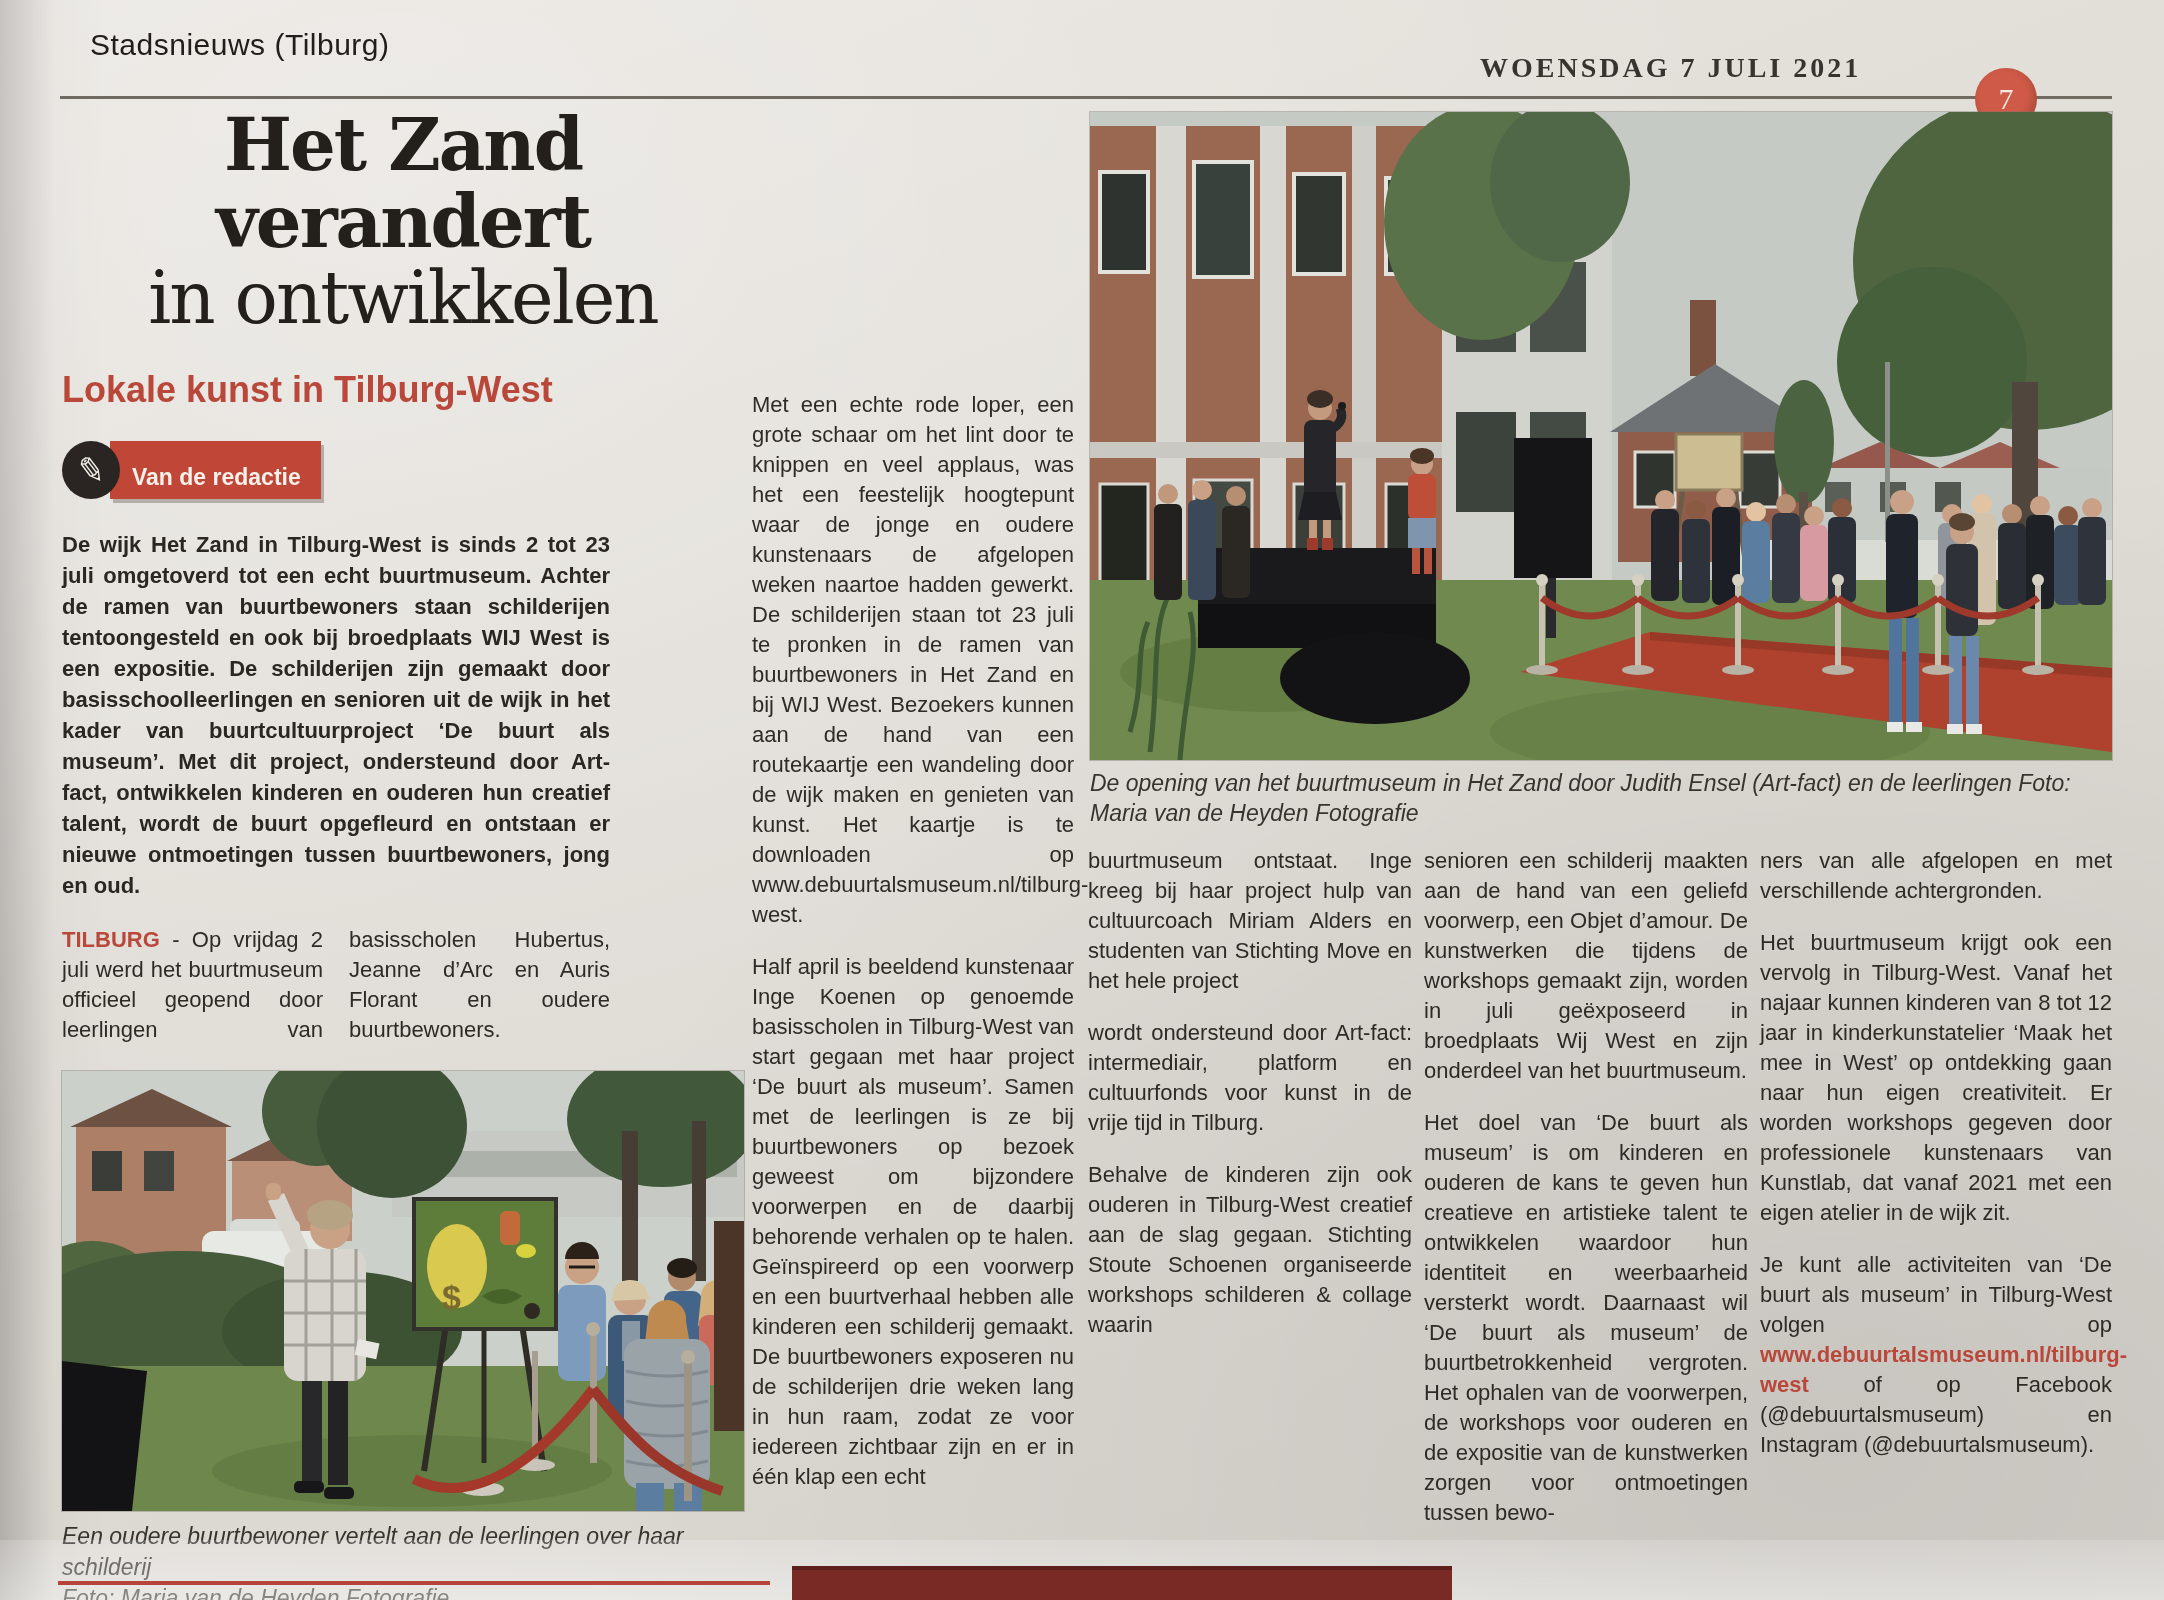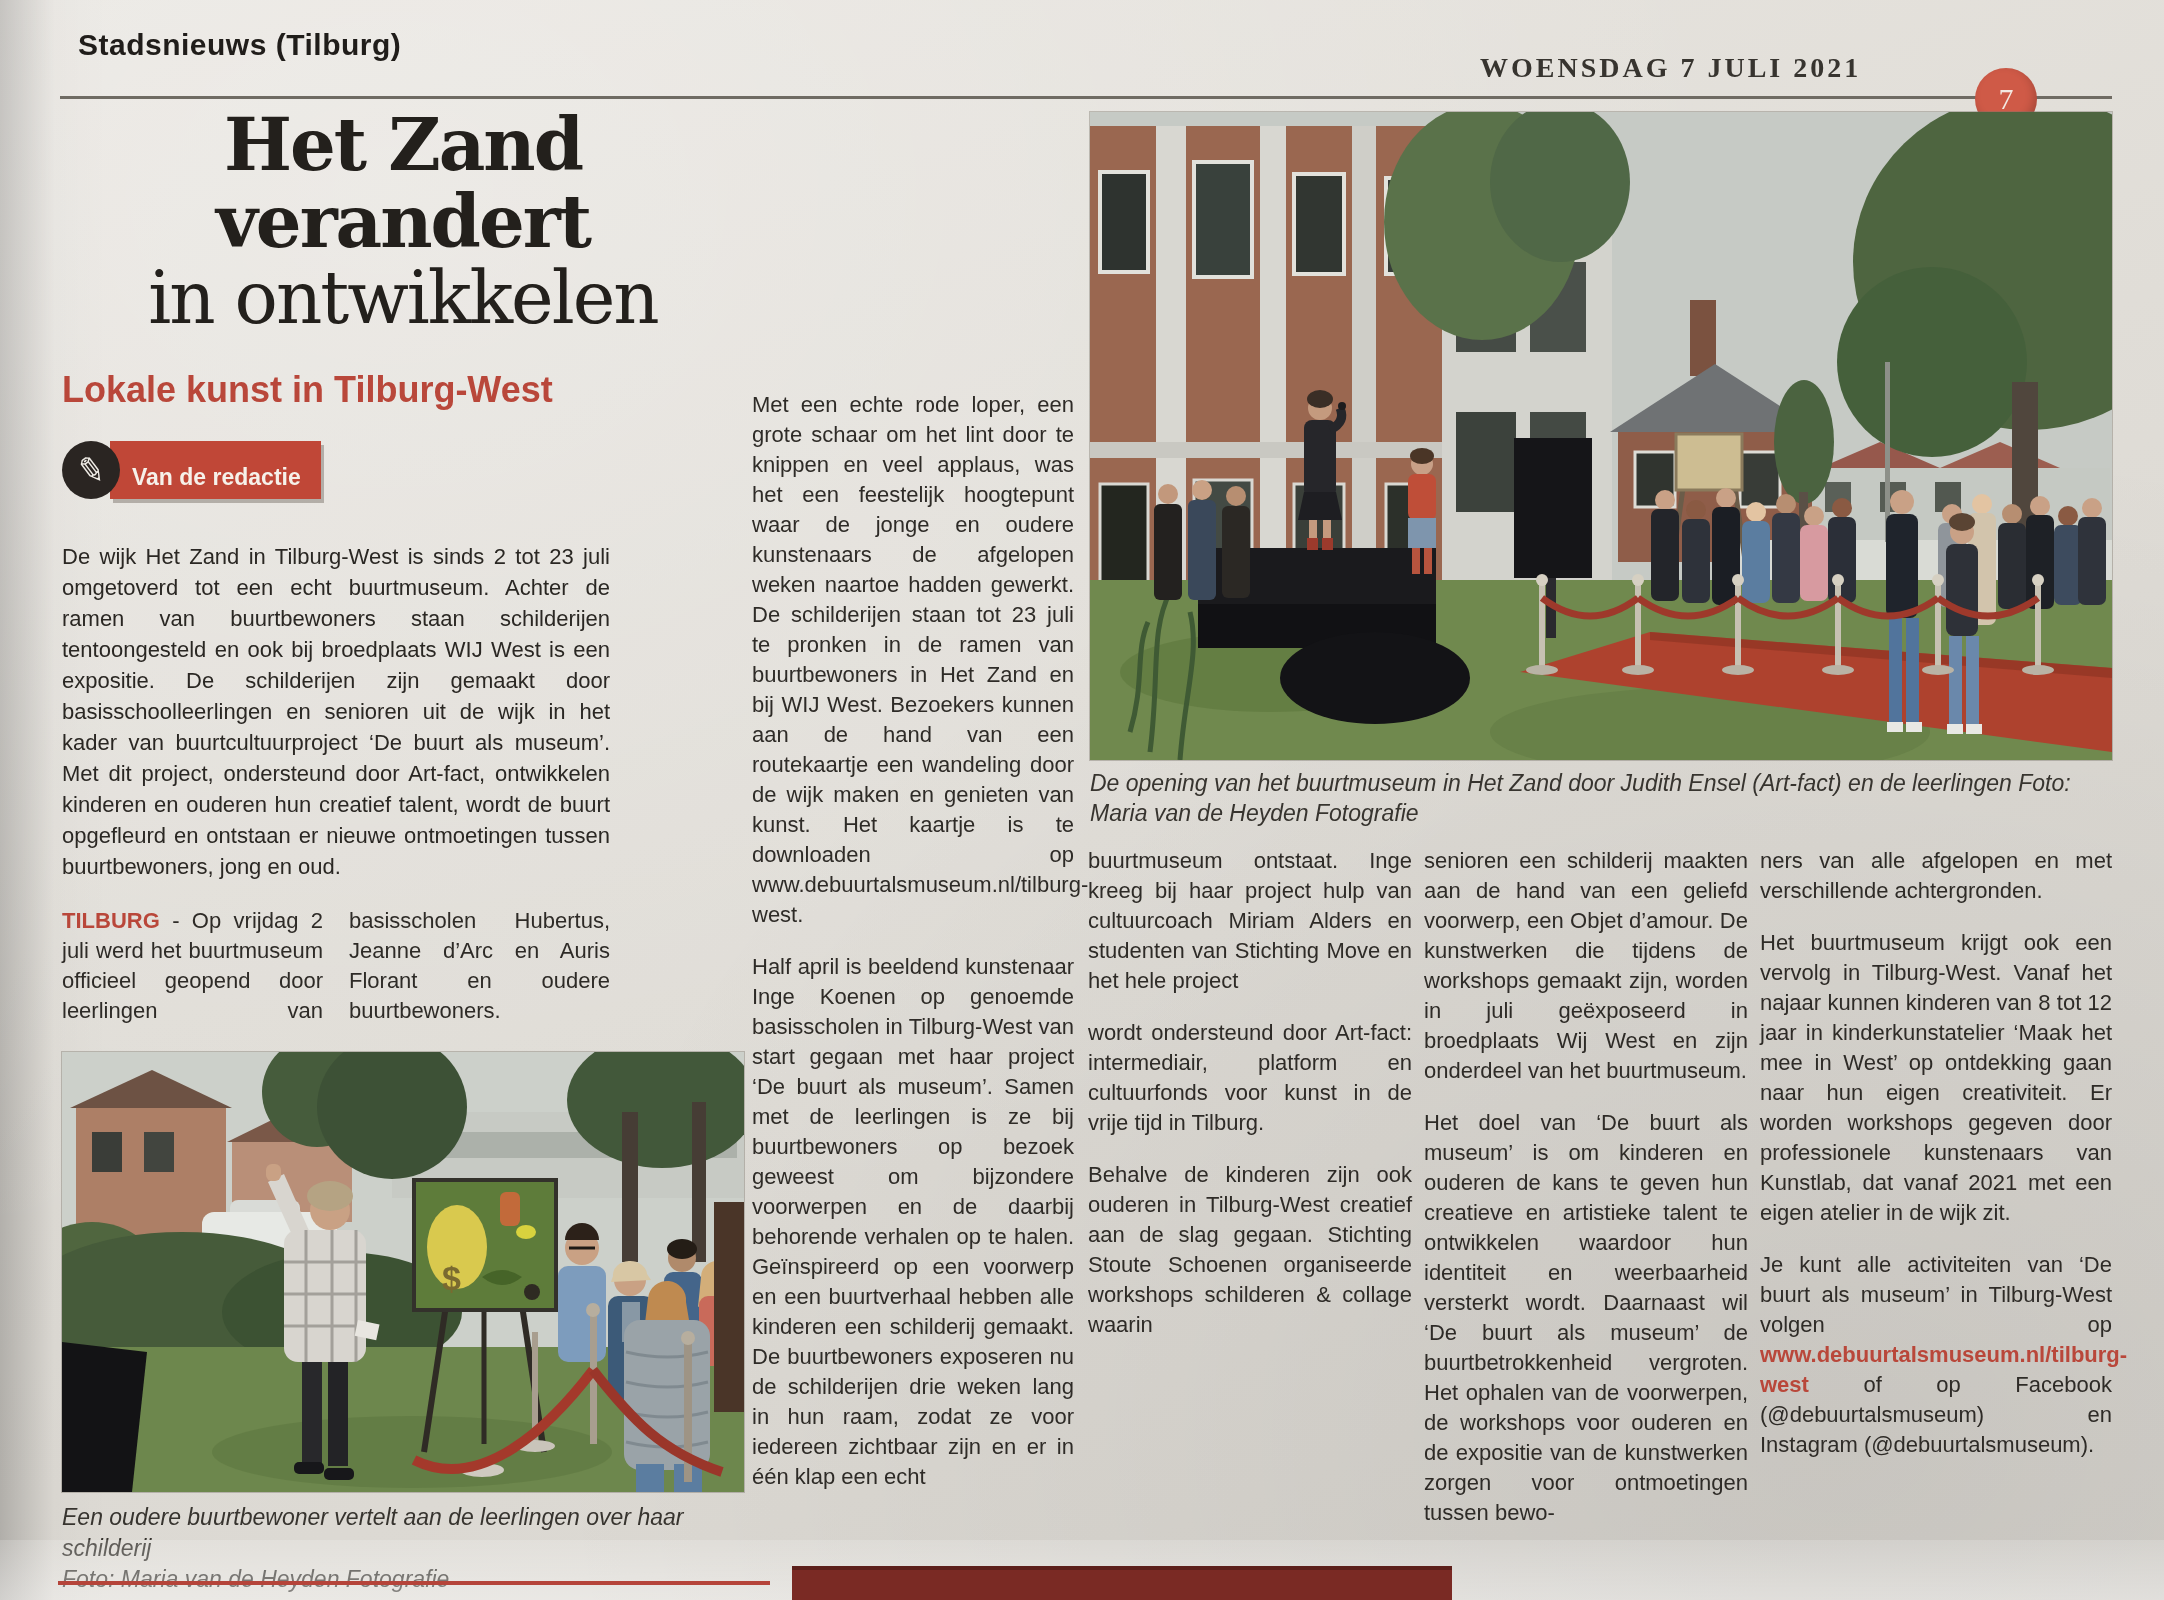--- a/index.html
+++ b/index.html
@@ -7,40 +7,40 @@
     position:relative;width:2164px;height:1600px;overflow:hidden;
     background:
       radial-gradient(ellipse at 18% 12%, rgba(255,255,255,0.25), transparent 55%),
       radial-gradient(ellipse at 85% 90%, rgba(0,0,0,0.08), transparent 50%),
       linear-gradient(90deg, rgba(0,0,0,0.20) 0%, rgba(0,0,0,0.02) 2.5%, transparent 5%),
       linear-gradient(160deg,#e9e6e1 0%,#e0ddd7 45%,#d7d4ce 100%);
     font-family:"Liberation Sans", sans-serif;color:#2e2b27;
   }
   .abs{position:absolute;}
   
-  .section-label{left:78px;top:28px;font-size:30px;font-weight:bold;color:#201d1a;letter-spacing:0.5px;}
+  .section-label{left:90px;top:28px;font-size:30px;font-weight:normal;color:#201d1a;letter-spacing:0.5px;}
   .header-rule{left:60px;top:96px;width:2052px;height:3px;background:#6f6b63;}
   .page-date{left:1480px;top:52px;width:460px;font-family:"Liberation Serif",serif;
     font-size:28px;font-weight:600;letter-spacing:3px;color:#37342f;}
   .page-circle{left:1975px;top:68px;width:62px;height:62px;border-radius:50%;background:#cf5a47;
     box-shadow:inset -3px -4px 8px rgba(0,0,0,0.18);display:flex;align-items:center;justify-content:center;
     color:#f3e9e2;font-size:30px;font-family:"Liberation Serif",serif;}
   
   #left-col{left:62px;top:106px;width:682px;}
   .headline{font-family:"DejaVu Serif",serif;color:#23201c;line-height:1.07;letter-spacing:-2px;text-align:center;}
   .headline .l1{font-size:72px;font-weight:bold;}
   .headline .l2{font-size:72px;font-weight:400;}
   .subhead{margin-top:32px;font-size:36px;font-weight:bold;color:#b9473a;}
   .byline{margin-top:30px;display:flex;align-items:center;height:58px;}
   .byline-circle{width:58px;height:58px;border-radius:50%;background:#2a2522;display:flex;align-items:center;
     justify-content:center;z-index:2;}
   .byline-circle span{color:#efece6;font-size:34px;transform:rotate(8deg);}
   .byline-tag{background:#c04737;color:#f6f1ea;font-size:23px;font-weight:bold;padding:23px 20px 8px 22px;
     margin-left:-10px;box-shadow:3px 4px 0 rgba(80,70,60,0.35);}
-  .intro{margin-top:42px;width:548px;font-size:22px;line-height:31px;font-weight:normal;
+  .intro{margin-top:30px;width:548px;font-size:22px;line-height:31px;font-weight:bold;
     text-align:justify;color:#2a2723;}
   .tilburg-block{margin-top:24px;width:548px;column-count:2;column-gap:26px;font-size:22px;line-height:30px;
     text-align:justify;}
   .dateline{color:#b9473a;font-weight:bold;margin-top:36px;}
   .photo-frame{margin-top:26px;width:682px;height:440px;background:#c9ccc6;overflow:hidden;
     box-shadow:0 0 0 1px rgba(120,115,105,0.4);}
   .caption{margin-top:10px;font-style:italic;font-size:23px;line-height:31px;color:#37342f;}
   
   .bodycol{font-size:22px;line-height:30px;text-align:justify;}
   .bodycol p{margin:0 0 22px 0;}

